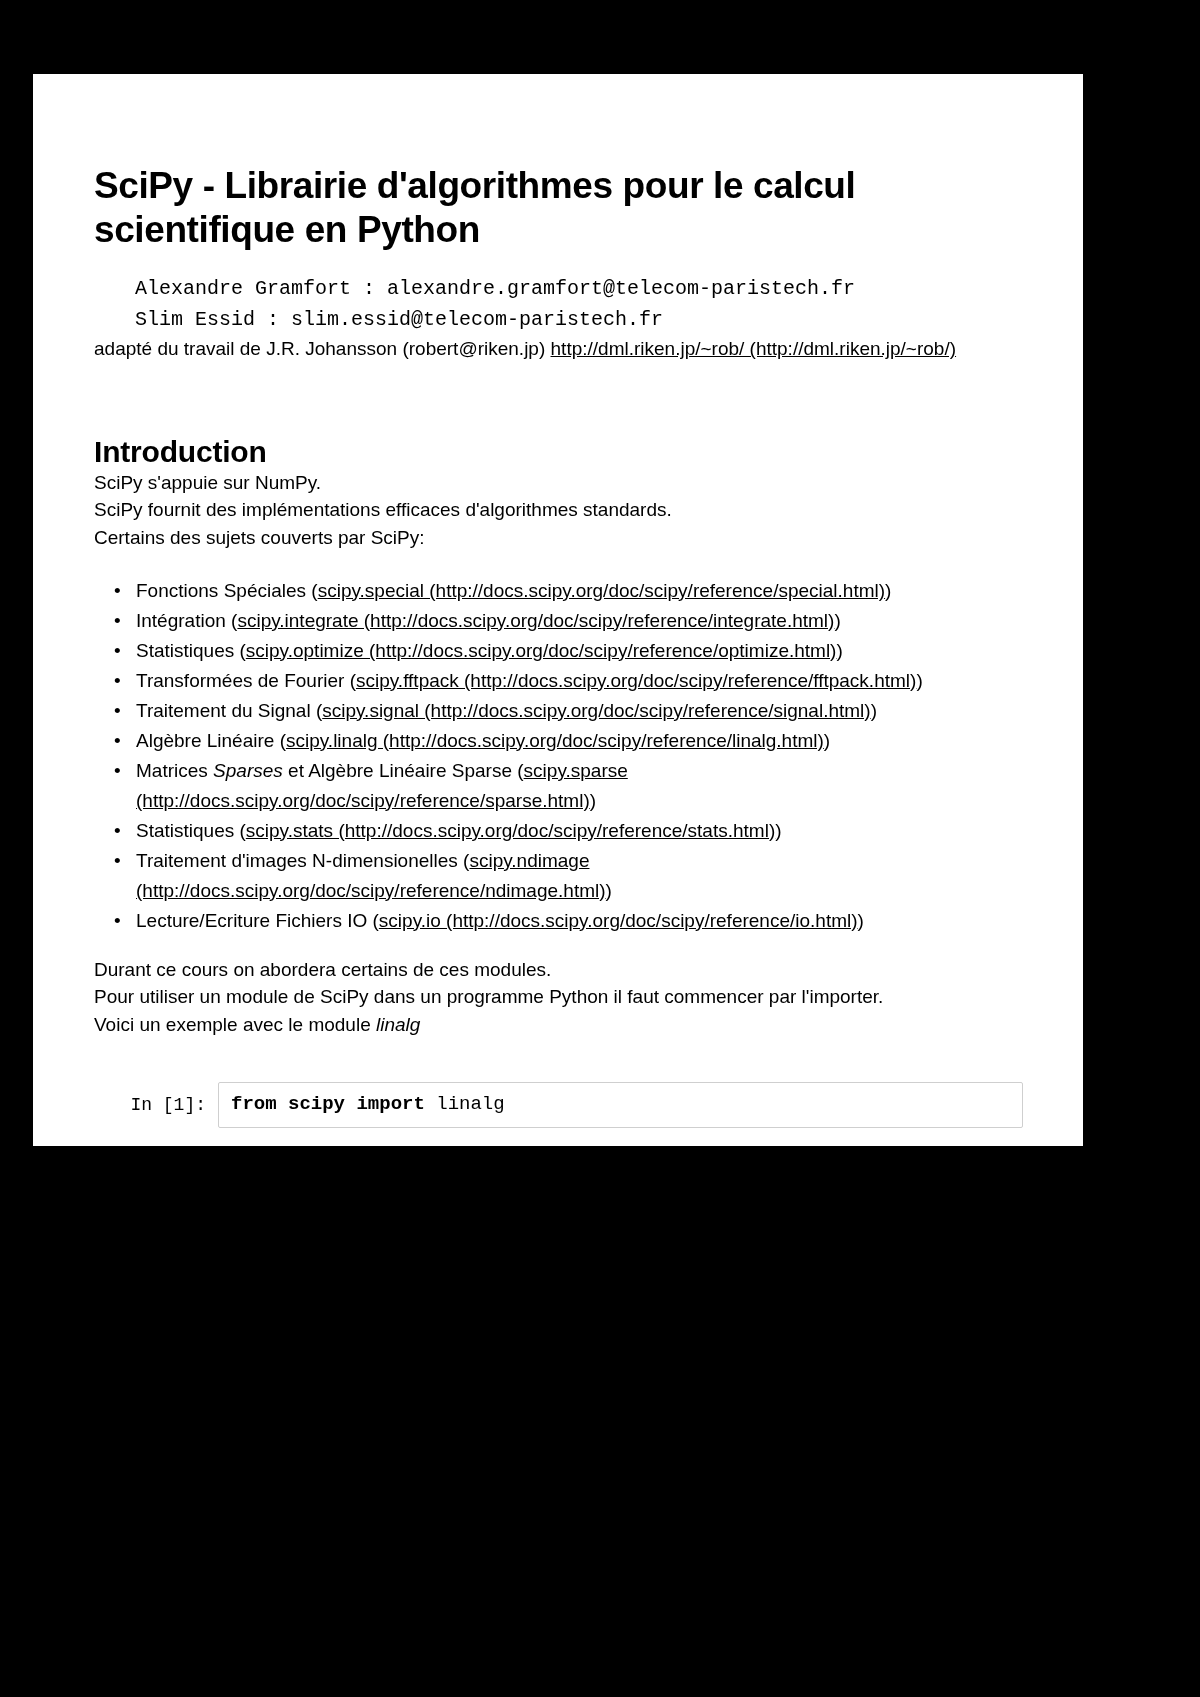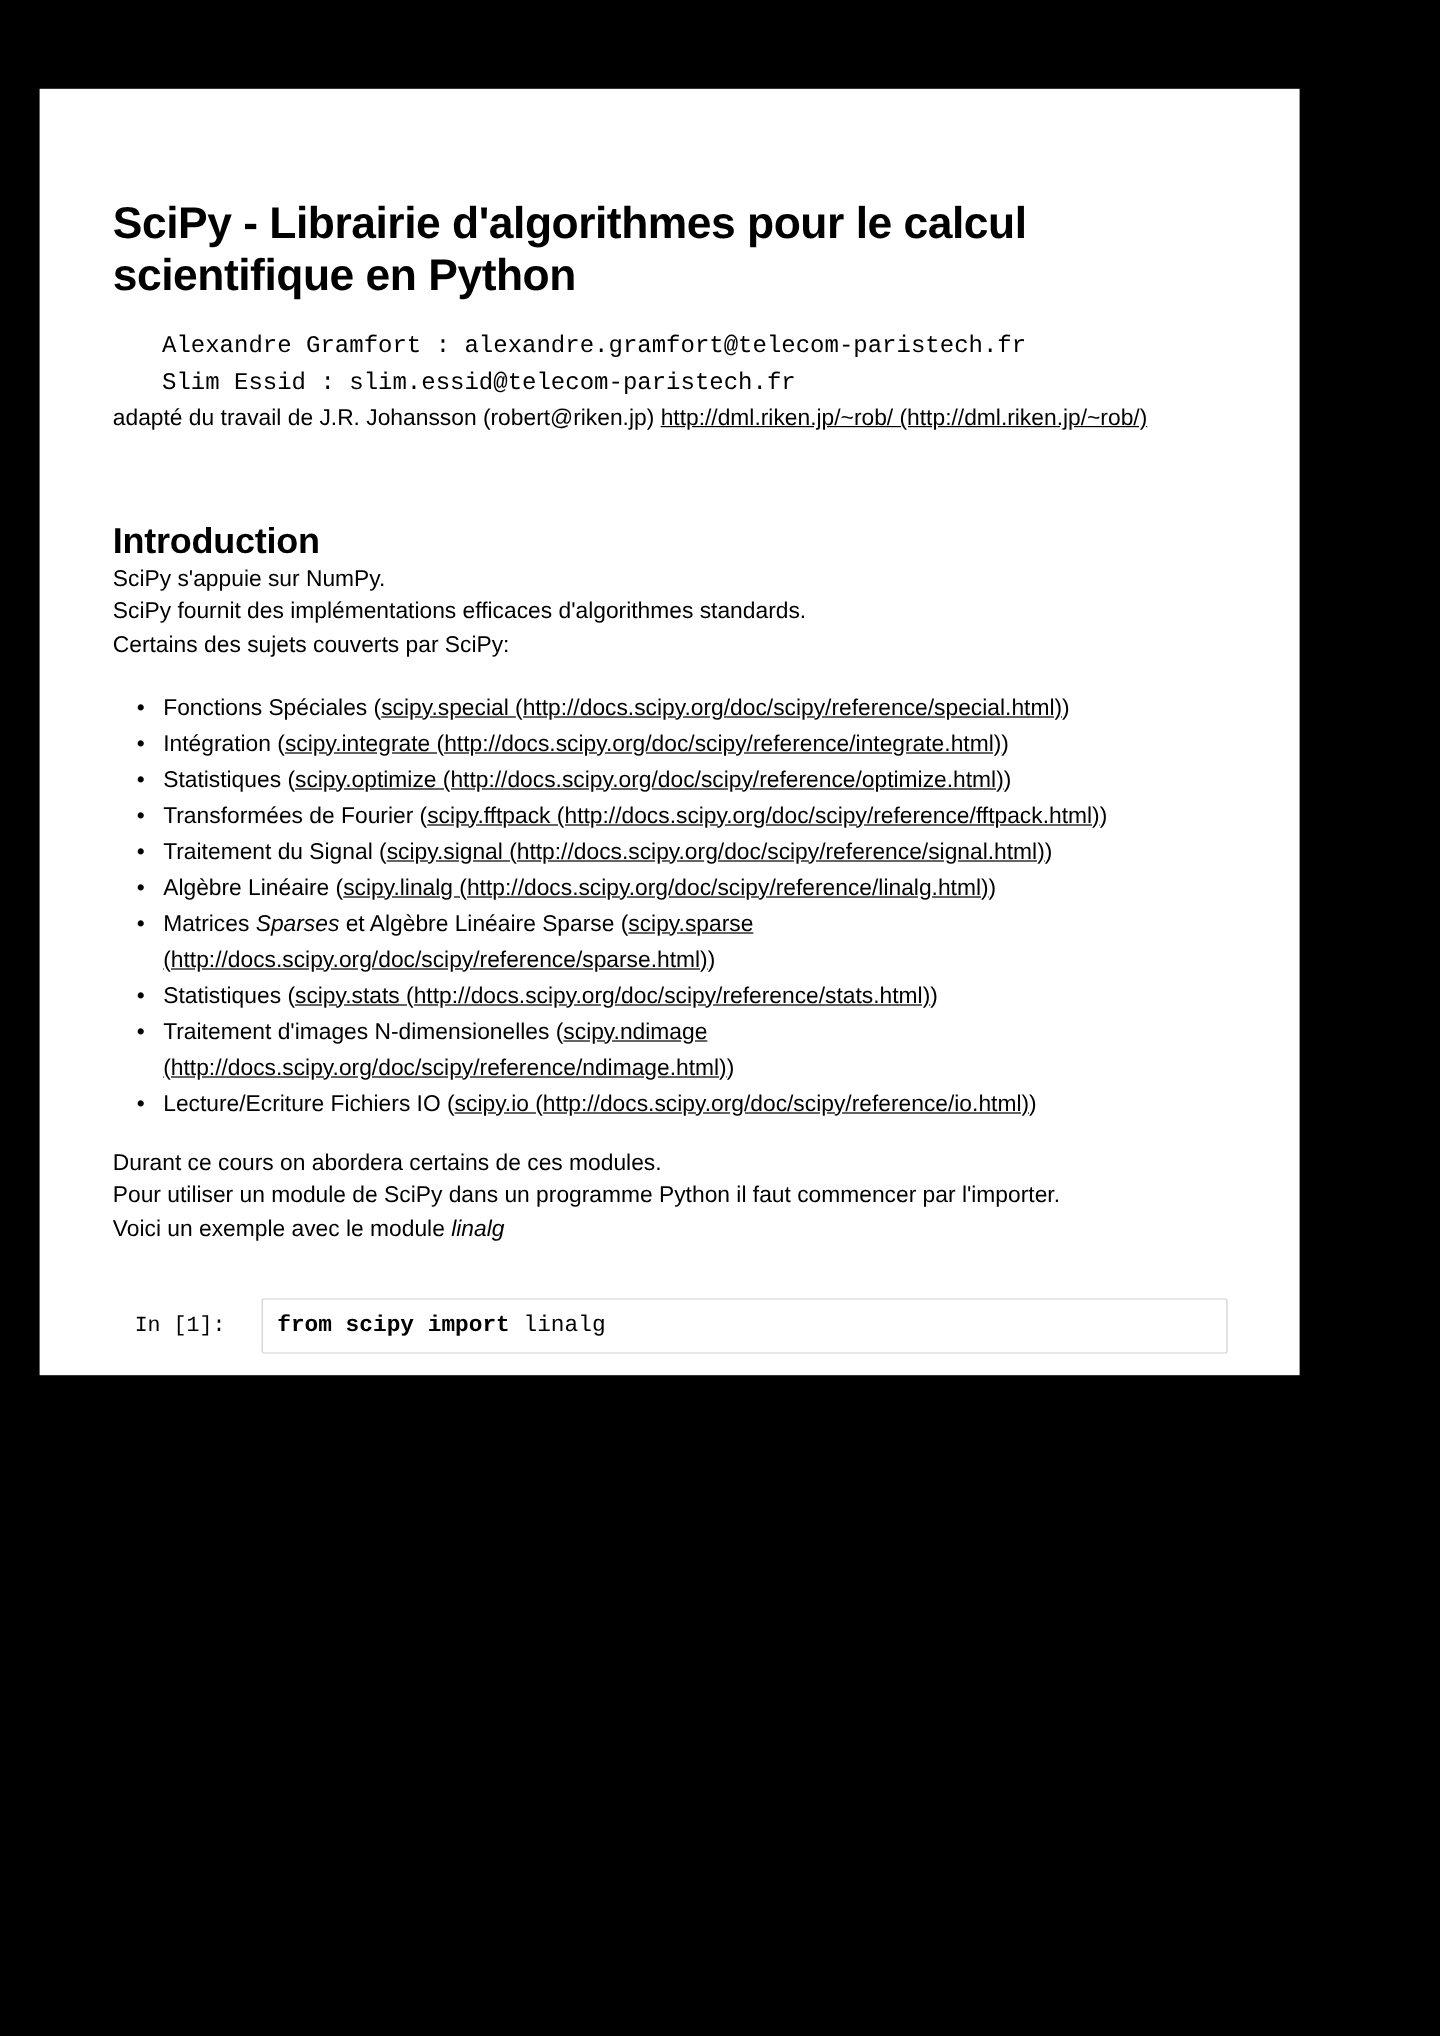--- a/index.html
+++ b/index.html
@@ -104,21 +104,21 @@
     display: flex;
     align-items: flex-start;
     margin-top: 44px;
   }
   .prompt {
     font-family: "Liberation Mono", monospace;
     font-size: 18px;
     line-height: 1.3;
     color: #000000;
     width: 112px;
-    text-align: center;
+    text-align: right;
     padding-top: 12px;
     padding-right: 12px;
     white-space: pre;
     flex: 0 0 auto;
   }
   .input-box {
     flex: 1 1 auto;
     border: 1px solid #cfcfcf;
     background: #ffffff;
     border-radius: 2px;

